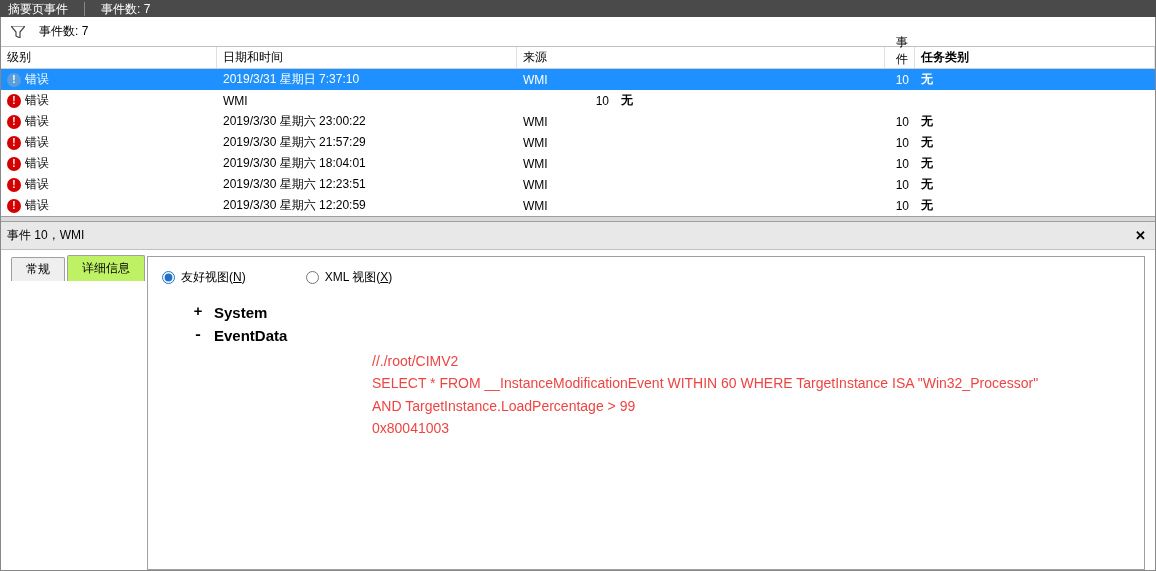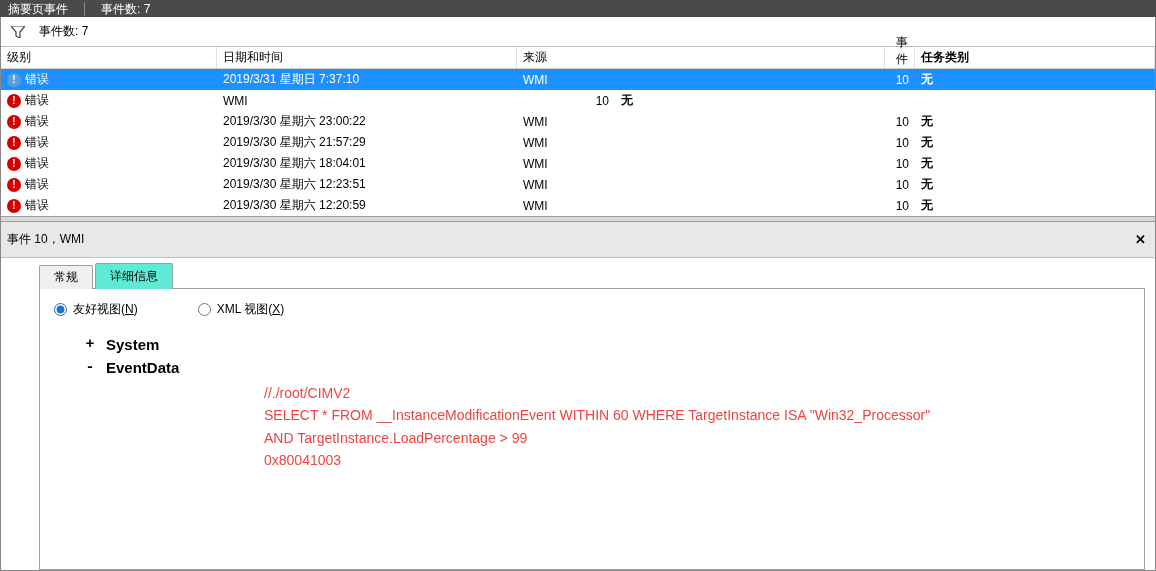--- a/index.html
+++ b/index.html
@@ -19,26 +19,26 @@
     .col-task  { flex: 1; font-weight: bold; }
     .data-row { display: flex; height: 21px; align-items: center; font-size: 12px; }
     .data-row > div { padding: 0 6px; height: 100%; display: flex; align-items: center; }
     .data-row.selected { background: #1e90ff; color: #fff; }
     .level-cell { display: flex; align-items: center; gap: 4px; }
     .err-icon { width: 14px; height: 14px; border-radius: 50%; background: #d40000; display: flex; align-items: center; justify-content: center; }
     .err-icon.sel { background: #5a9edb; }
     .err-icon span { color: #fff; font-weight: bold; font-size: 10px; line-height: 1; }
     .splitter { height: 6px; background: #d9d9d9; border-top: 1px solid #9e9e9e; border-bottom: 1px solid #9e9e9e; cursor: row-resize; }
     .detail-pane { display: flex; flex-direction: column; flex: 1; min-height: 0; }
-    .detail-title { background: #e8e8e8; height: 36px; display: flex; align-items: center; justify-content: space-between; padding: 0 6px; font-size: 12px; border-bottom: 1px solid #c0c0c0; }
+    .detail-title { background: #e8e8e8; height: 28px; display: flex; align-items: center; justify-content: space-between; padding: 0 6px; font-size: 12px; border-bottom: 1px solid #c0c0c0; }
     .close-x { font-family: Arial; font-weight: bold; font-size: 13px; cursor: pointer; padding: 0 3px; }
-    .tabs-region { padding: 6px 10px 0 10px; display: flex; flex-direction: column; flex: 1; min-height: 0; margin-left: 28px; }
+    .tabs-region { padding: 6px 10px 0 10px; display: flex; flex-direction: row; flex: 1; min-height: 0; }
     .tab-strip { display: flex; align-items: flex-end; position: relative; height: 24px; }
     .tab { border: 1px solid #a0a0a0; border-bottom: none; padding: 3px 14px; margin-right: 2px; font-size: 12px; background: #efefef; cursor: pointer; border-radius: 2px 2px 0 0; position: relative; top: 1px; }
-    .tab.active { background: #5eead4; z-index: 2; padding-top: 4px; padding-bottom: 4px; }
+    .tab.active { background: #bef264; z-index: 2; padding-top: 4px; padding-bottom: 4px; }
     .tab-body { border: 1px solid #a0a0a0; flex: 1; padding: 12px 14px; background: #fff; overflow: auto; min-height: 0; }
     .radio-row { display: flex; align-items: center; gap: 60px; margin-bottom: 18px; font-size: 12px; }
     .radio-row label { display: flex; align-items: center; gap: 6px; cursor: pointer; }
     .underline { text-decoration: underline; }
     .tree { font-size: 15px; padding-left: 30px; }
     .tree-node { display: flex; align-items: center; gap: 10px; margin-bottom: 6px; }
     .tree-toggle { font-family: "Courier New", monospace; font-weight: bold; width: 12px; text-align: center; cursor: pointer; }
     .tree-label { font-weight: bold; }
     .event-data-block { padding-left: 180px; font-size: 14px; line-height: 1.6; max-width: 860px; color: #ef4444; margin-top: 4px; }
     input[type=radio] { accent-color: #1e72c8; cursor: pointer; }

